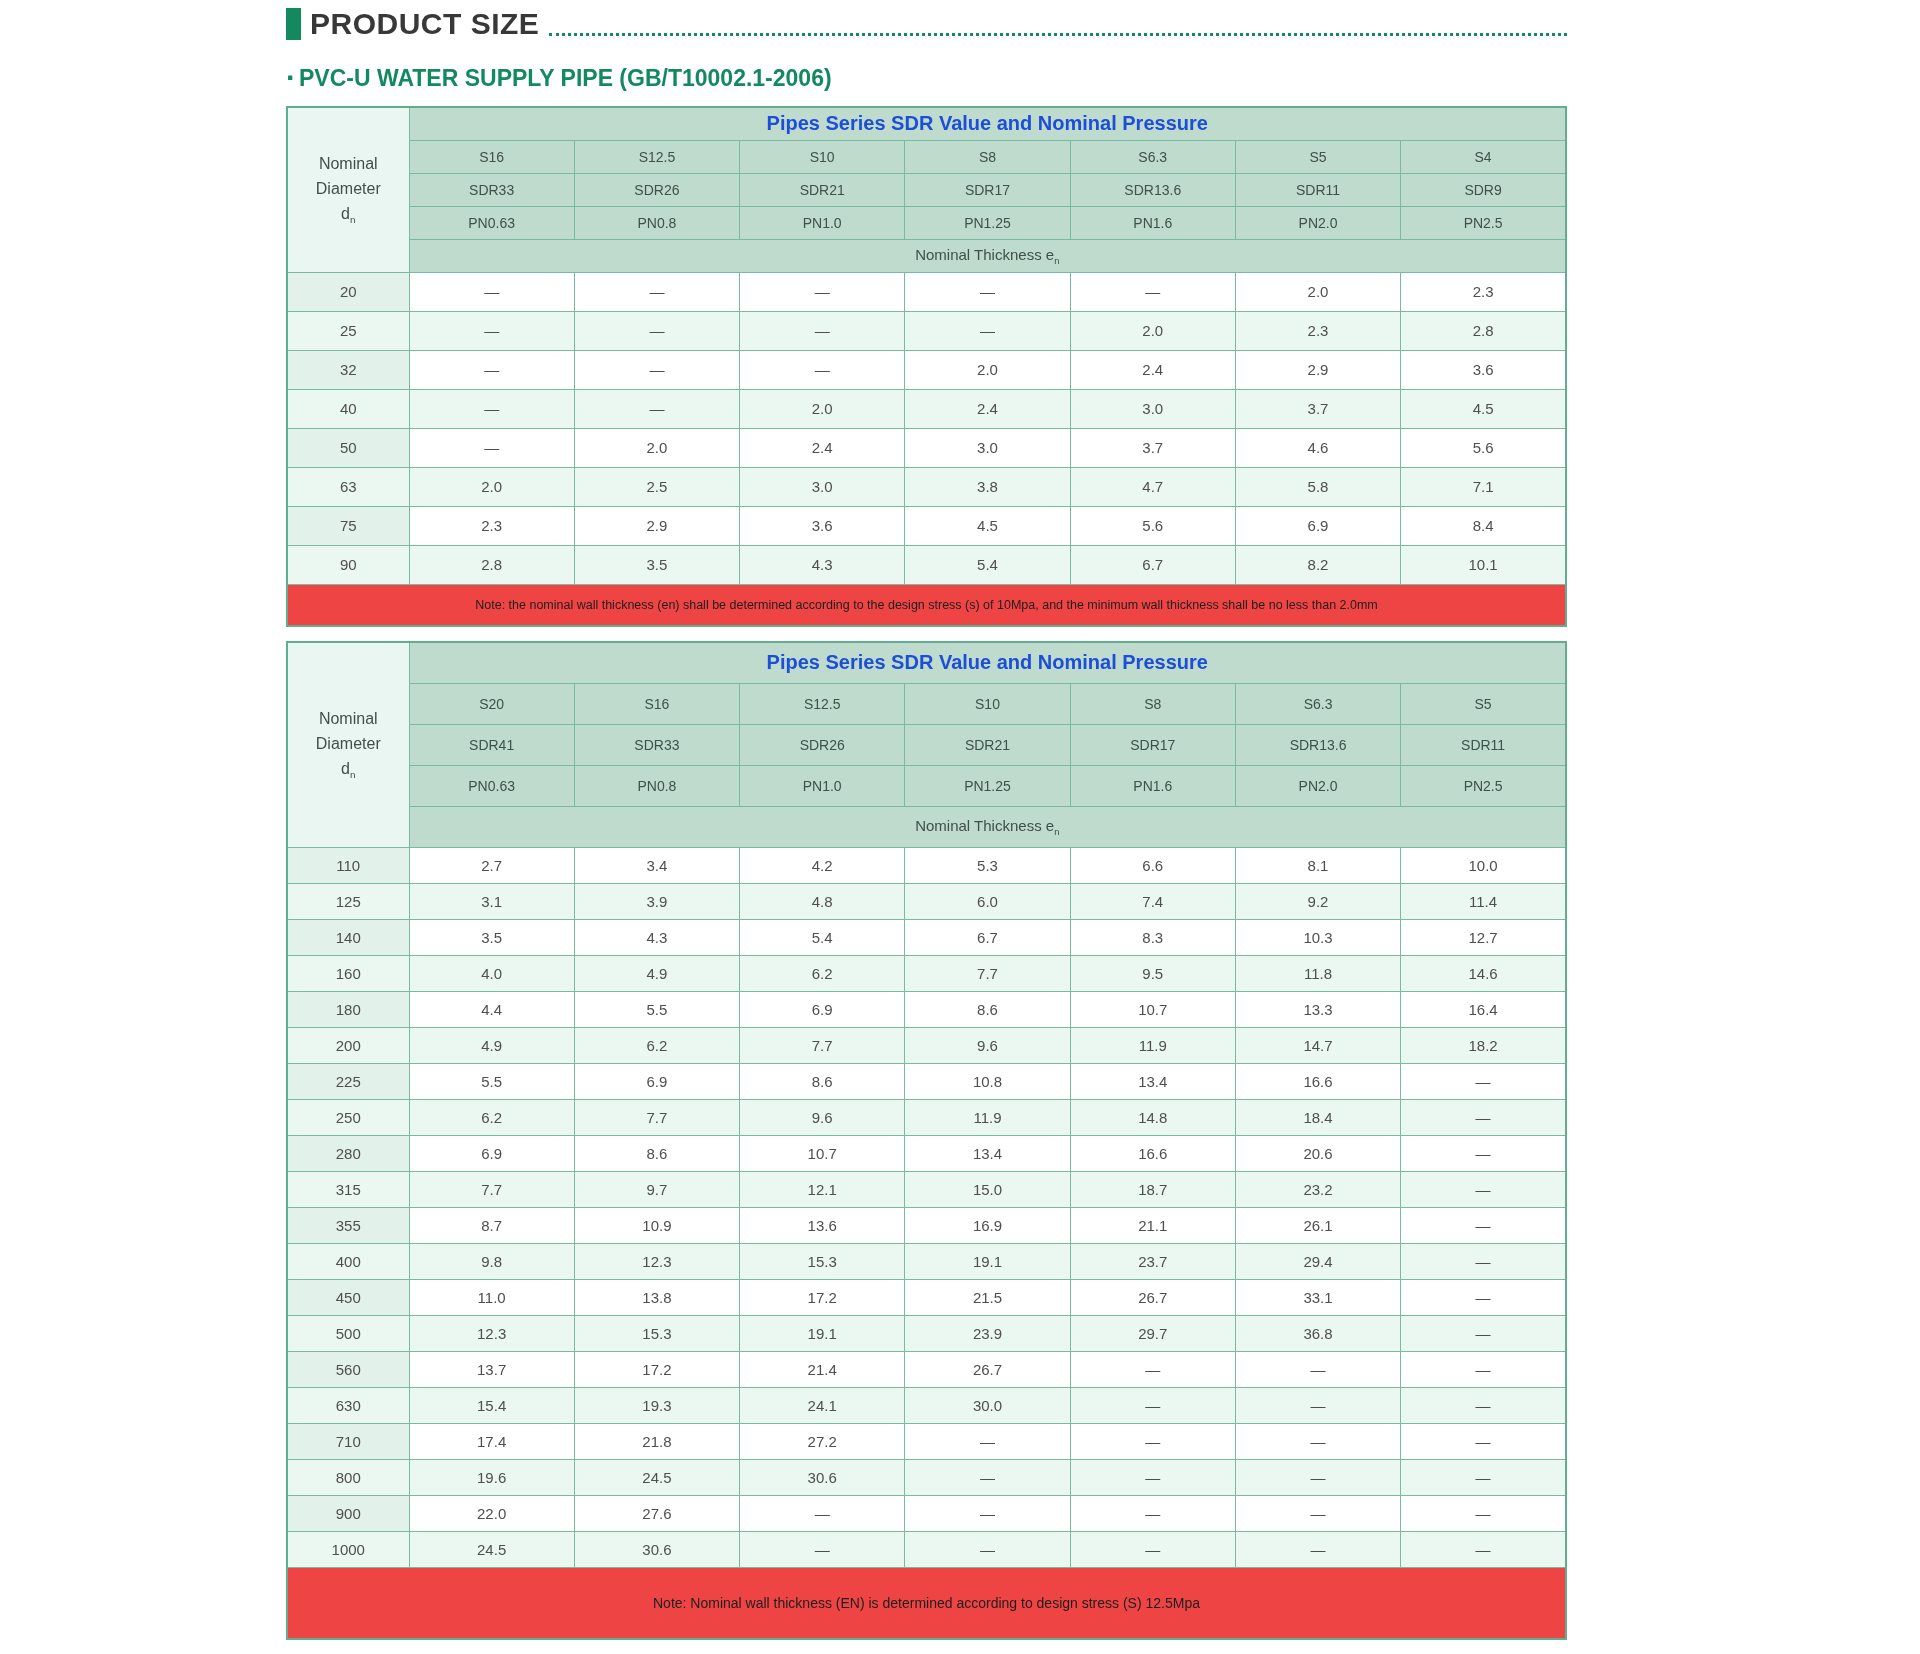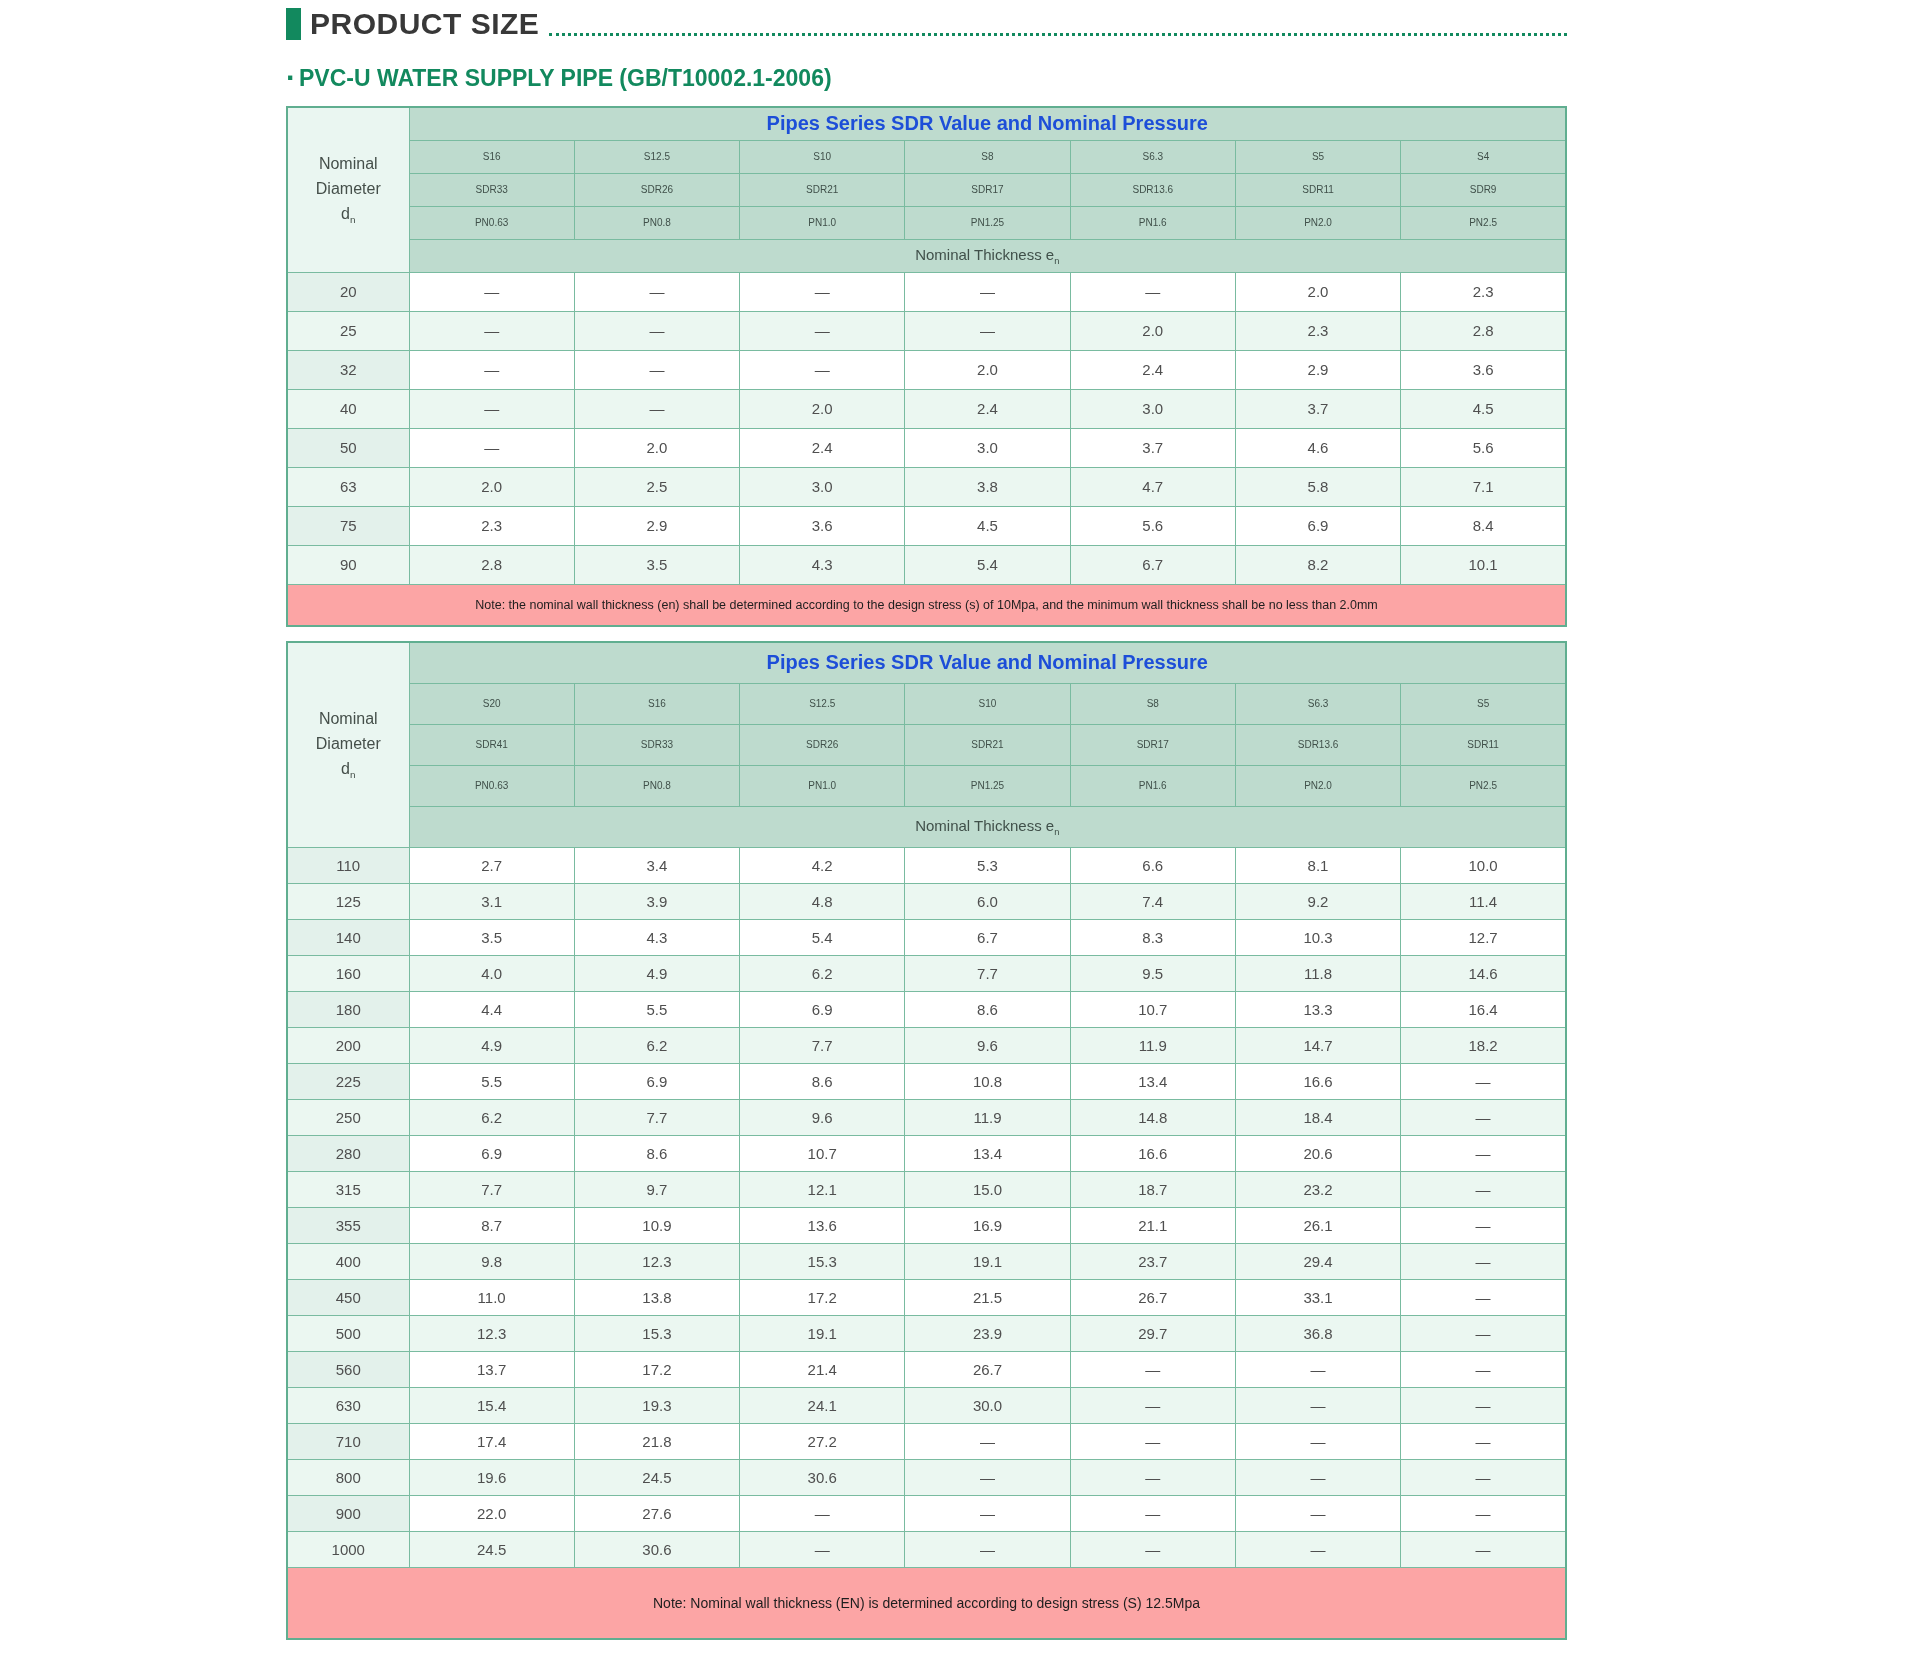--- a/index.html
+++ b/index.html
@@ -77,21 +77,21 @@
     vertical-align: middle;
     padding: 0 4px;
     overflow: hidden;
   }
   col.col-dn { width: 122px; }
 
   thead th {
     background: #bedbce;
     color: #40504a;
     font-weight: normal;
-    font-size: 10px;
+    font-size: 14px;
   }
   th.group-header {
     font-weight: bold;
     font-size: 20px;
     color: #1d4ed8;
   }
   th.dn-head {
     background: #eaf6f1;
     font-size: 16px;
     color: #454f4a;
@@ -102,21 +102,21 @@
 
   tbody td {
     background: #ffffff;
     color: #4f4f4f;
     font-size: 15px;
   }
   tbody tr:nth-child(even) td { background: #ebf7f1; }
   tbody td.dn-cell { background: #e3f1eb; }
 
   tfoot td {
-    background: #fca5a5;
+    background: #ef4444;
     color: #1e1e1e;
   }
 
   #table1 thead tr { height: 33px; }
   #table1 tbody tr { height: 39px; }
   #table1 tfoot tr { height: 42px; }
   #table1 tfoot td { font-size: 12.5px; }
 
   #table2 thead tr { height: 41px; }
   #table2 tbody tr { height: 36px; }

